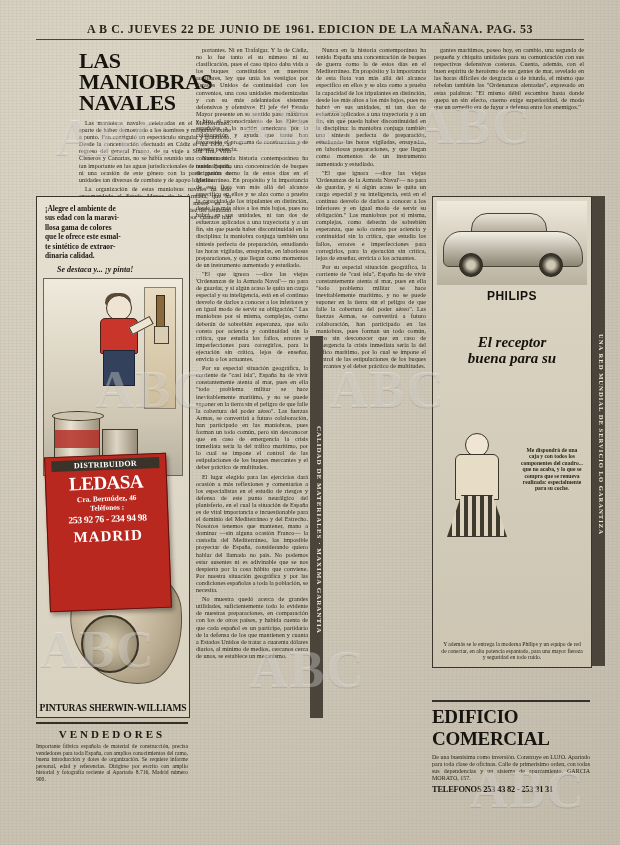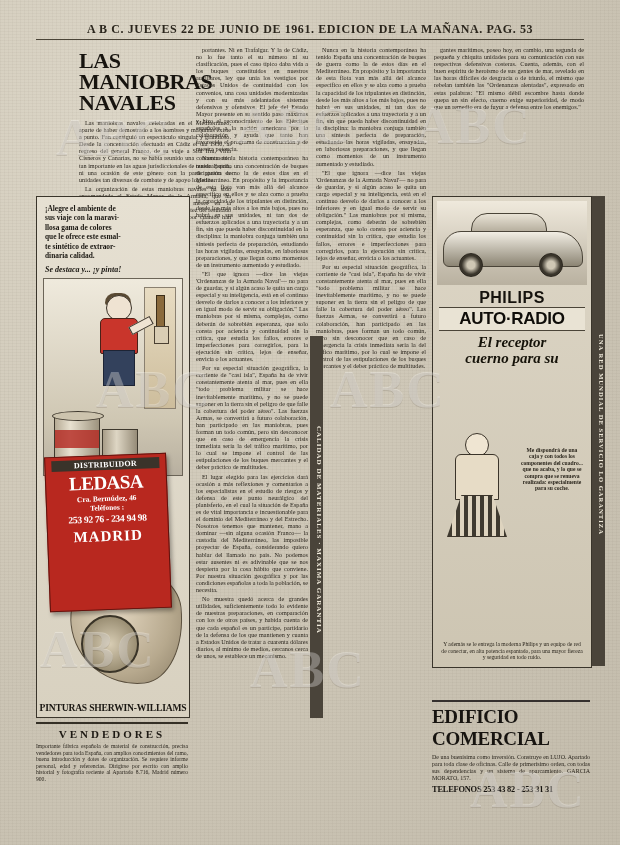--- a/index.html
+++ b/index.html
@@ -82,21 +82,21 @@
     overflow:hidden;
   }
   .ad-left .slogan{
     margin:7px 8px 0 8px;
     font-size:7.4px;
     line-height:9.4px;
     font-weight:bold;
     color:#1a1712;
   }
   .ad-left .sub{
-    margin:5px 8px 0 8px;
+    margin:5px 8px 0 20px;
     font-size:8px;font-weight:bold;font-style:italic;color:#1a1712;
   }
   .paint-scene{
     position:relative;margin:4px 6px 0 6px;height:196px;
     background:linear-gradient(180deg,#efeadd 0%,#cfc7b3 72%, #b8b0a0 100%);
     border:1px solid #6b6457;
     overflow:hidden;
   }
   .boy{
     position:absolute;left:52px;top:16px;width:46px;height:106px;
@@ -246,21 +246,21 @@
   }
   .car .wheel{
     position:absolute;bottom:8px;width:22px;height:22px;border-radius:50%;
     background:radial-gradient(circle,#cfc7b4 25%, #3a352b 60%);
     border:1px solid #2c271f;
   }
   .car .w1{left:22px;} .car .w2{right:24px;}
   .philips-logo{
     position:absolute;left:12px;top:92px;width:134px;
     text-align:center;
-    font-size:16px;font-weight:bold;letter-spacing:.5px;color:#15120d;
+    font-size:12px;font-weight:bold;letter-spacing:.5px;color:#15120d;
     font-family:"Liberation Sans", sans-serif;
   }
   .autoradio{
     position:absolute;left:6px;top:110px;width:146px;
     text-align:center;
     font-family:"Liberation Sans", sans-serif;
     font-size:17px;font-weight:bold;letter-spacing:-.3px;
     color:#0f0d09;
     background:#e9e3d4;
     border-top:1px solid #4a4438;border-bottom:1px solid #4a4438;
@@ -358,21 +358,21 @@
 
   <div class="col c4" style="width:150px;left:434px;">
     <div class="body-text">
       <p>gantes marítimos, poseo hoy, en cambio, una segunda de pequeña y chiquita unidades para su comunicación con sus respectivas defensivas costeras. Cuenta, además, con el buen espíritu de heroísmo de sus gentes de mar, revelado en las horas difíciles de desgracia o de triunfo, el mismo que rebelan también las "Ordenanzas alentadas", expresado en estas palabras: "El mismo débil escombre hasta donde quepa un sin efecto, cuerno exige superioridad, de modo que un remedio era de fuyur a defensa entre los enemigos."</p>
     </div>
   </div>
 
   <div class="ad-left">
     <div class="slogan">
       <span>¡Alegre el ambiente de</span><br>
-      <span>sus viaje con la maravi-</span><br>
+      <span>sus edad con la maravi-</span><br>
       <span>llosa gama de colores</span><br>
       <span>que le ofrece este esmal-</span><br>
       <span>te sintético de extraor-</span><br>
       <span>dinaria calidad.</span>
     </div>
     <div class="sub">Se destaca y... ¡y pinta!</div>
 
     <div class="paint-scene">
       <div class="wall-swipe"></div>
       <div class="boy">
@@ -416,24 +416,23 @@
   <div class="vstrip2">UNA RED MUNDIAL DE SERVICIO LO GARANTIZA</div>
 
   <div class="ad-philips">
     <div class="car">
       <div class="roof"></div>
       <div class="body"></div>
       <div class="wheel w1"></div>
       <div class="wheel w2"></div>
     </div>
     <div class="philips-logo">PHILIPS</div>
-    <div class="autoradio">AUTO·RADIO</div>
     <div class="philips-claim">
       <span>El receptor</span><br>
-      <span>cuerno para</span>
+      <span>buena para</span>
       <span>su</span>
     </div>
     <div class="seat600">
       <div class="fig-head"></div>
       <div class="fig-body"></div>
       <div class="fig-skirt"></div>
     </div>
     <div class="philips-sidecopy">Me dispondrá de una caja y con todos los componentes del cuadro... que no acaba, y lo que se compra que se renueva realizada: especialmente para su coche.</div>
     <div class="philips-bottomcopy">Y además se le entrega la moderna Philips y un equipo de red de conectar, en alta potencia espantado, para una mayor fiereza y seguridad en todo ruido.</div>
   </div>

